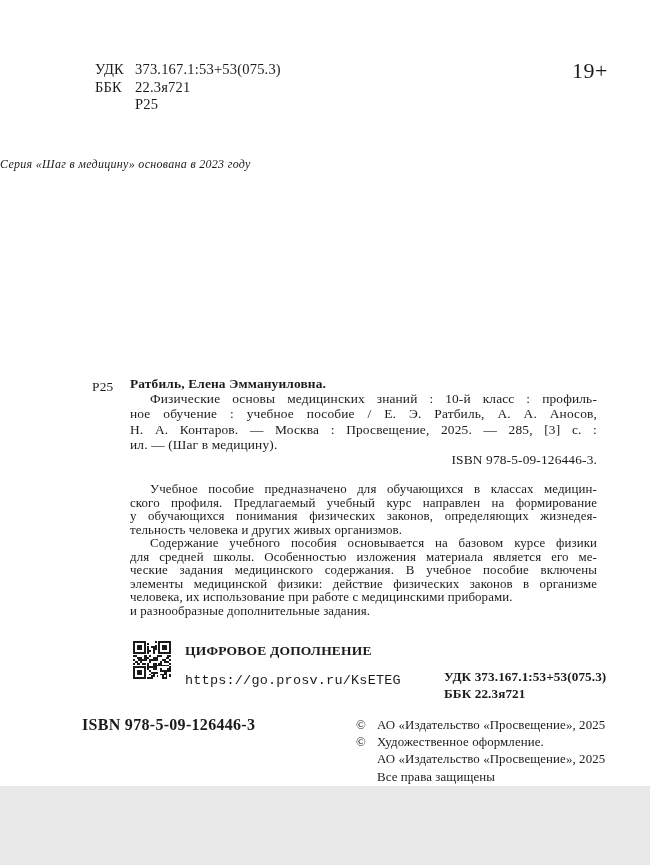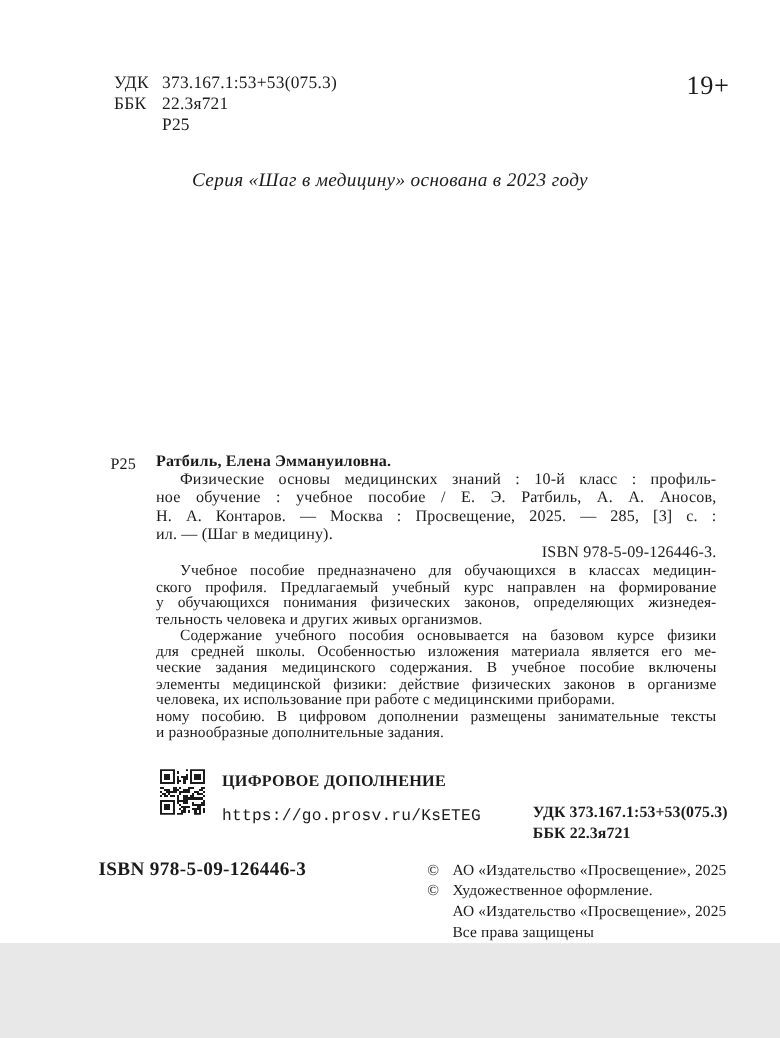--- a/index.html
+++ b/index.html
@@ -17,35 +17,35 @@
     position:absolute;left:95px;top:61px;
     font-size:14.5px;line-height:17.5px;font-weight:500;
     display:grid;grid-template-columns:34px auto;column-gap:6px;
     letter-spacing:.2px;
   }
   .age-rating{
     position:absolute;top:58px;right:42px;
     font-size:22px;letter-spacing:.5px;
   }
   .series-note{
-    position:absolute;left:0;right:0;top:142px;
-    text-align:center;font-style:italic;font-size:16px;
+    position:absolute;left:0;right:0;top:157px;
+    font-style:italic;font-size:12px;
     letter-spacing:.3px;
   }
   
   .catalog-code{
     position:absolute;left:92px;top:379px;
     font-size:13.4px;letter-spacing:.2px;
   }
   
   .main-block{
     position:absolute;left:130px;top:361px;width:467px;
   }
   .biblio{font-size:13.4px;line-height:15.2px;letter-spacing:.15px;}
-  .annotation{font-size:12.9px;line-height:13.5px;margin-top:2px;letter-spacing:.1px;}
+  .annotation{font-size:12.9px;line-height:13.5px;margin-top:16px;letter-spacing:.1px;}
   .ln{white-space:nowrap;}
   .ln.just{white-space:normal;text-align:justify;text-align-last:justify;}
   .ln.ind{padding-left:20px;text-align:right;}
   .author{font-weight:bold;margin-top:15px;}
   
   .digital{
     position:absolute;left:133px;top:640px;height:56px;
   }
   .qr{position:absolute;left:0;top:1px;width:38px;height:38px;}
   .digital-title{
@@ -106,21 +106,20 @@
     <div class="annotation">
       <div class="ln just ind">Учебное пособие предназначено для обучающихся в классах медицин-</div>
       <div class="ln just">ского профиля. Предлагаемый учебный курс направлен на формирование</div>
       <div class="ln just">у обучающихся понимания физических законов, определяющих жизнедея-</div>
       <div class="ln">тельность человека и других живых организмов.</div>
       <div class="ln just ind">Содержание учебного пособия основывается на базовом курсе физики</div>
       <div class="ln just">для средней школы. Особенностью изложения материала является его ме-</div>
       <div class="ln just">ческие задания медицинского содержания. В учебное пособие включены</div>
       <div class="ln just">элементы медицинской физики: действие физических законов в организме</div>
       <div class="ln">человека, их использование при работе с медицинскими приборами.</div>
-      <div class="ln just">ному пособию. В цифровом дополнении размещены занимательные тексты</div>
       <div class="ln">и разнообразные дополнительные задания.</div>
     </div>
   </div>
 
   <div class="digital">
     <span class="qr">
       <svg id="qrsvg" width="38" height="38" viewBox="0 0 21 21" shape-rendering="crispEdges">
           <rect x="0" y="0" width="21" height="21" fill="#fff"></rect>
           <rect x="12" y="0" width="1" height="1" fill="#1b1b1b"></rect>
           <rect x="8" y="1" width="1" height="1" fill="#1b1b1b"></rect>

